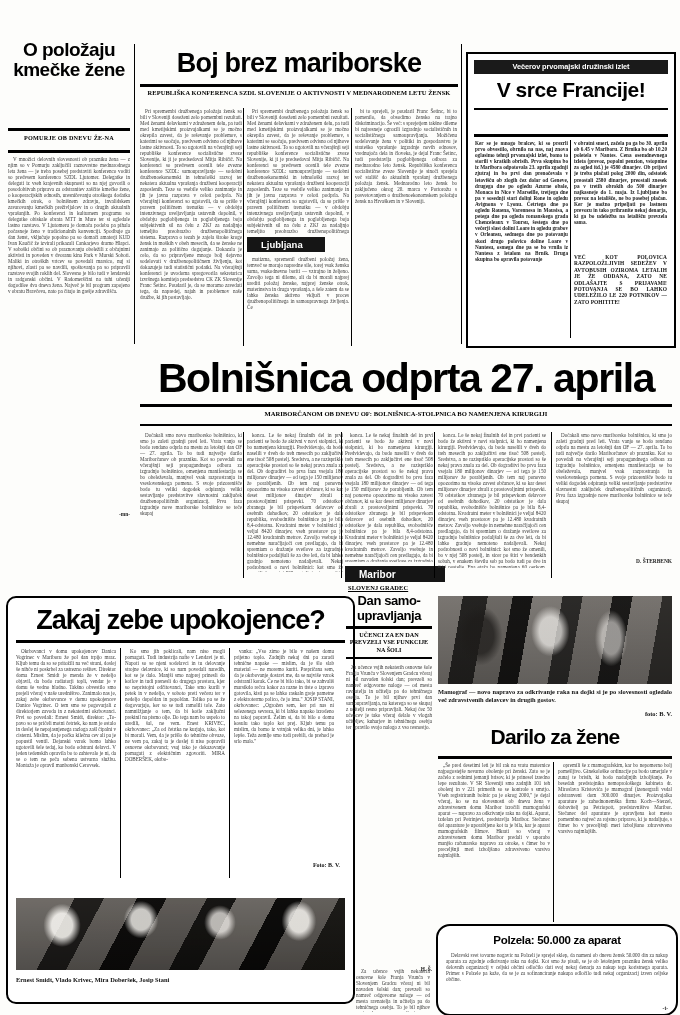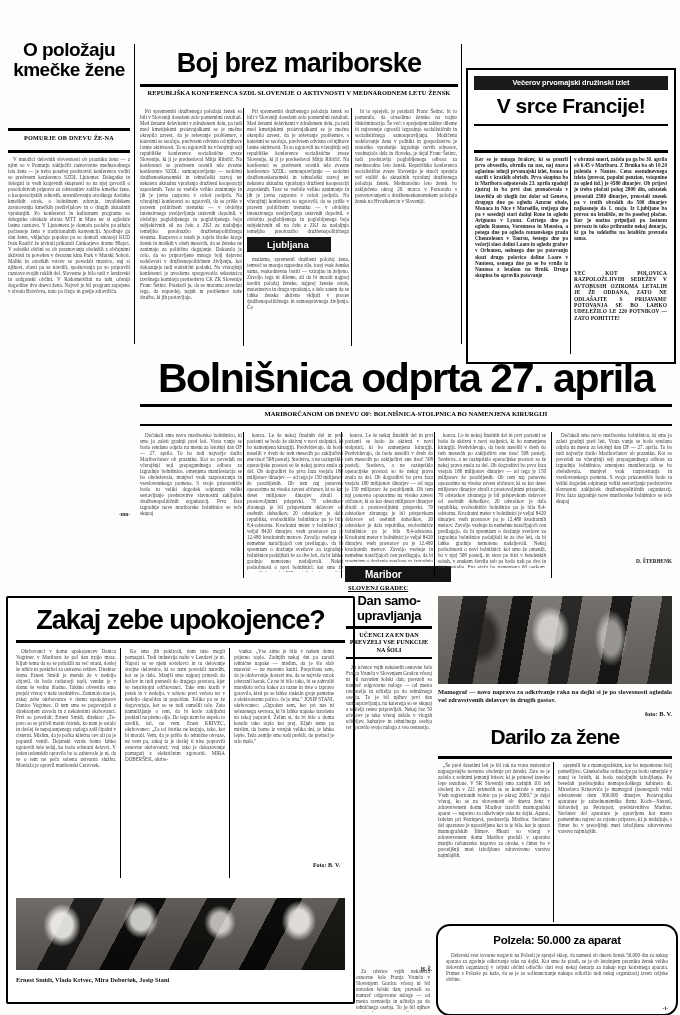--- a/index.html
+++ b/index.html
@@ -68,21 +68,21 @@
   }
   #boj-rule{left:140px;top:84px;width:318px;height:2.5px;}
   #boj-kicker{
     left:140px;top:89px;width:318px;
     font-family:"Liberation Serif",serif;font-weight:bold;font-size:6.4px;
     line-height:7.6px;text-align:center;color:#000;letter-spacing:0.1px;
   }
 
   
   #box-francija{
-    left:466px;top:68px;width:206px;height:292px;
+    left:466px;top:52px;width:206px;height:292px;
     border:2px solid #000;background:#fff;
   }
   #fr-banner{
     position:absolute;left:6px;top:6px;right:6px;height:14px;background:#1a1a1a;
   }
   #fr-banner span{
     display:block;text-align:center;color:#fff;
     font-family:"Liberation Sans",sans-serif;font-weight:bold;font-size:7.4px;
     line-height:14px;letter-spacing:-0.1px;
   }
@@ -119,21 +119,21 @@
     left:140px;top:410px;width:532px;
     font-family:"Liberation Serif",serif;font-weight:bold;font-size:6.6px;
     line-height:8px;text-align:center;color:#000;
   }
   #bol-rule2{left:140px;top:424px;width:532px;height:1.5px;}
 
   
   .chip{
     position:absolute;background:#151515;color:#fff;
     font-family:"Liberation Sans",sans-serif;font-weight:bold;
-    display:flex;align-items:center;padding-left:20px;
+    display:flex;align-items:center;padding-left:14px;
   }
   #chip-ljubljana{left:247px;top:237px;width:64px;height:15px;font-size:9.5px;}
   #chip-maribor{left:345px;top:566px;width:86px;height:16px;font-size:10px;}
 
   
   #vecer-box{
     left:8px;top:522px;width:120px;height:57px;
     border:2px solid #000;border-radius:14px;background:#fff;
   }
   #vecer-box .vd{
@@ -143,21 +143,21 @@
   }
   #vecer-box .vc{
     position:absolute;left:0;right:0;top:36px;text-align:center;
     font-family:"Liberation Sans",serif;font-weight:bold;font-size:15px;
     letter-spacing:0.3px;color:#000;
   }
 
   
   #zebe-box{
     left:6px;top:596px;width:345px;height:404px;
-    border:2px solid #000;border-radius:2px;background:#fff;overflow:hidden;
+    border:2px solid #000;border-radius:10px;background:#fff;overflow:hidden;
   }
   #zebe-title{
     position:absolute;left:6px;top:6px;right:6px;
     font-family:"Liberation Sans",sans-serif;font-weight:bold;font-size:27px;
     line-height:32px;text-align:center;color:#000;letter-spacing:-1px;
   }
   #zebe-rule{position:absolute;left:8px;top:42px;right:8px;height:3px;background:#000;}
   .zcol{position:absolute;top:50px;width:100px;}
   #zcol1{left:8px;}
   #zcol2{left:117px;}

